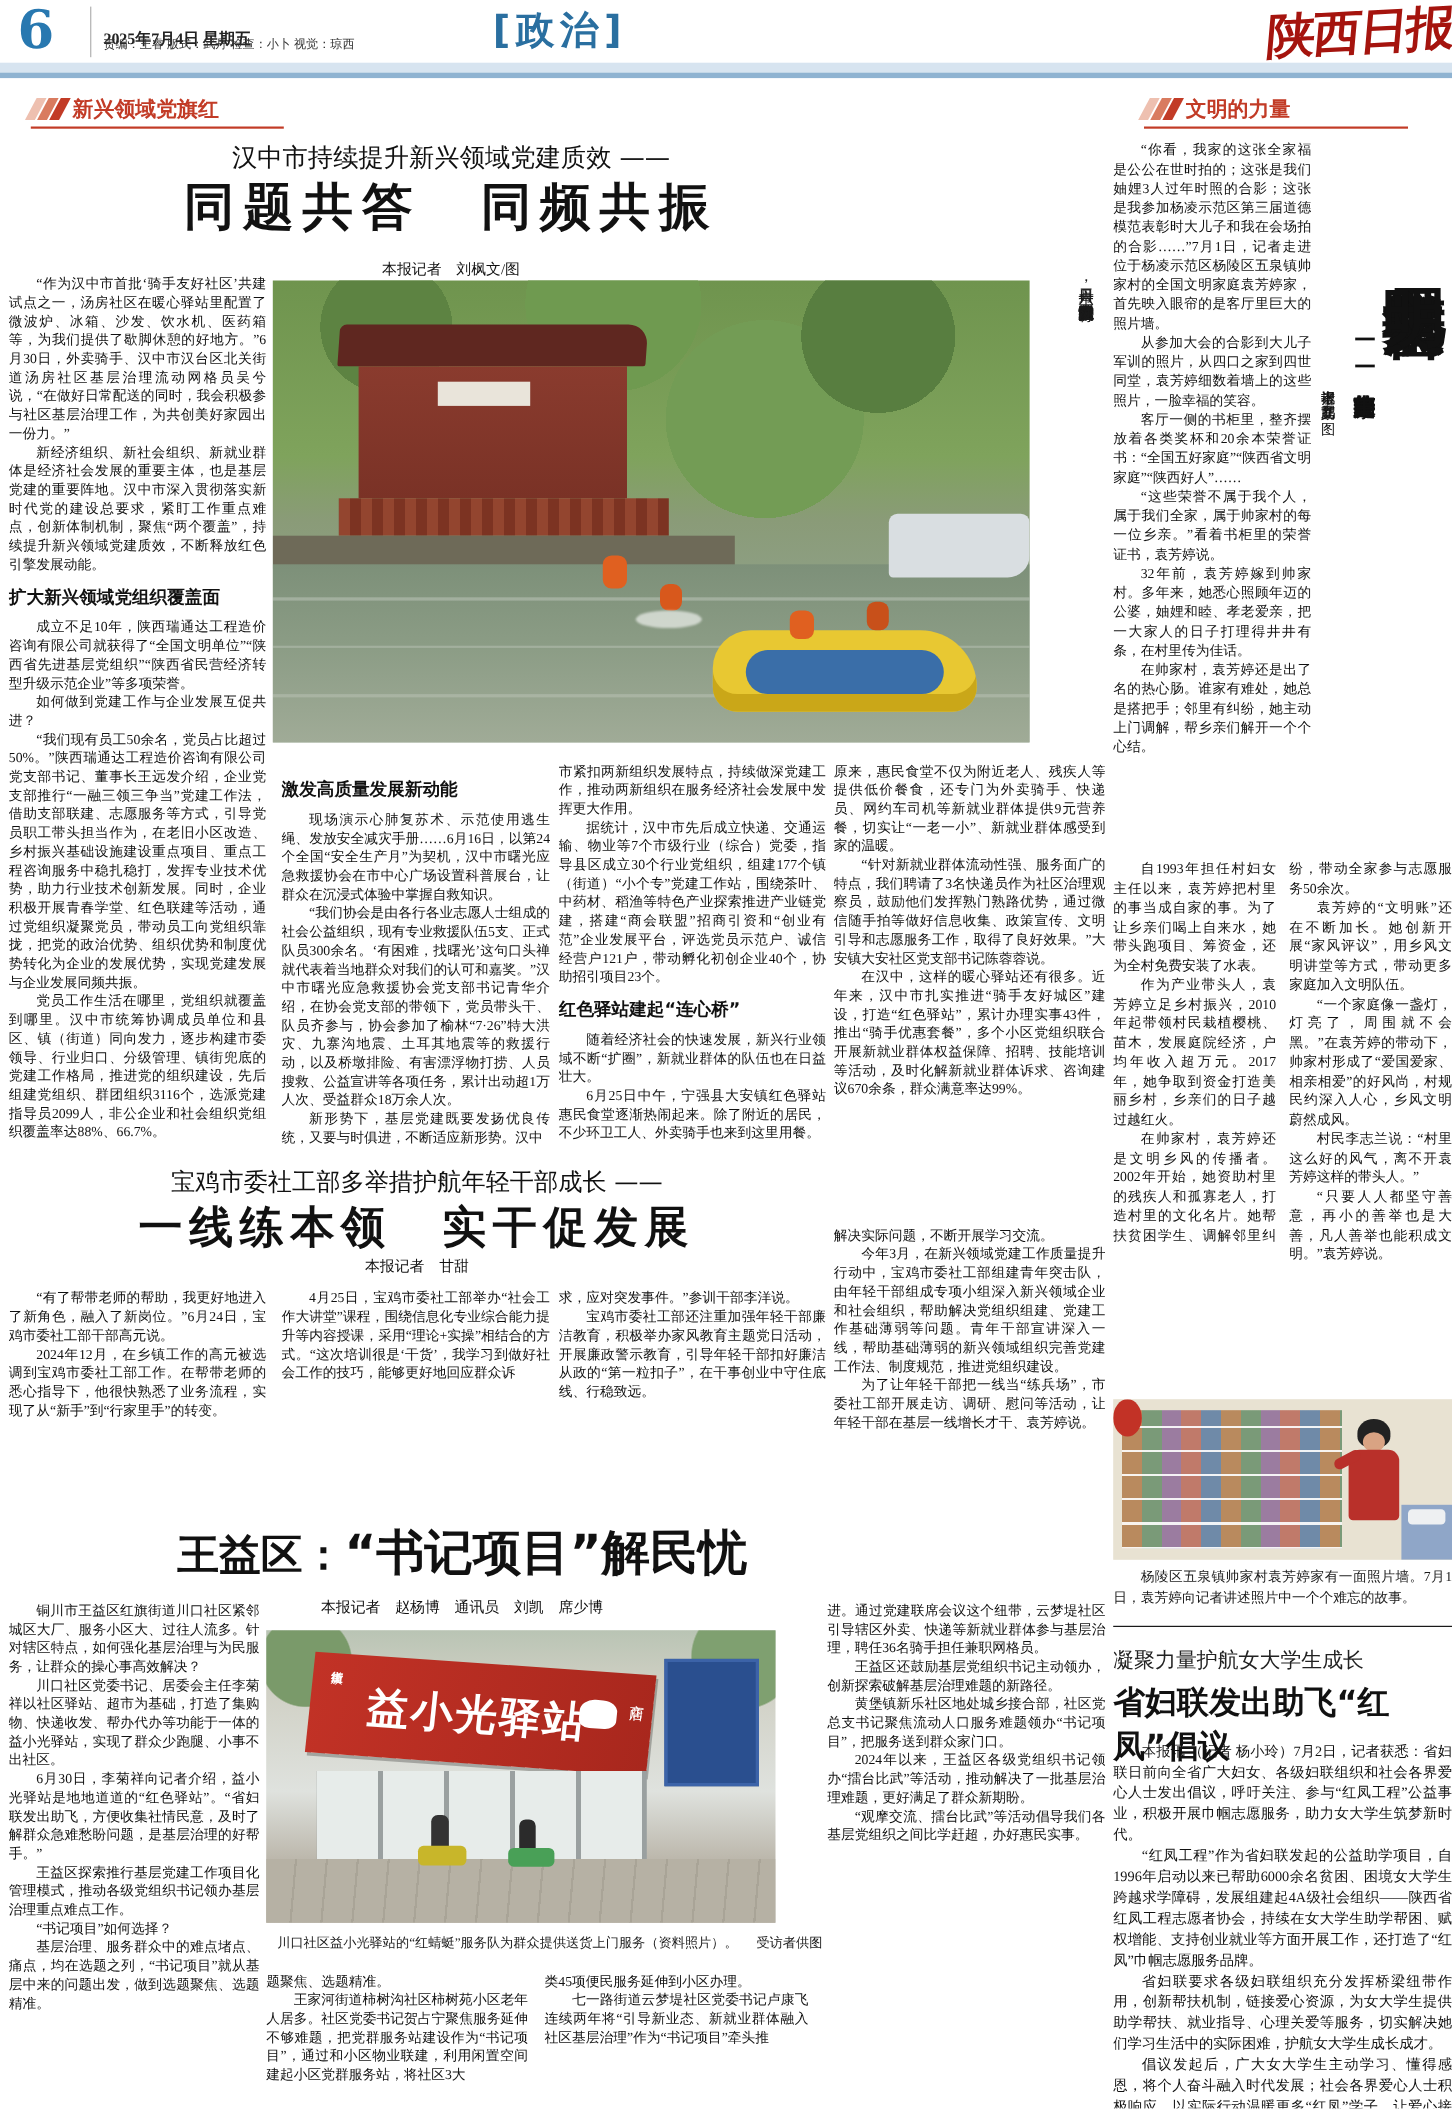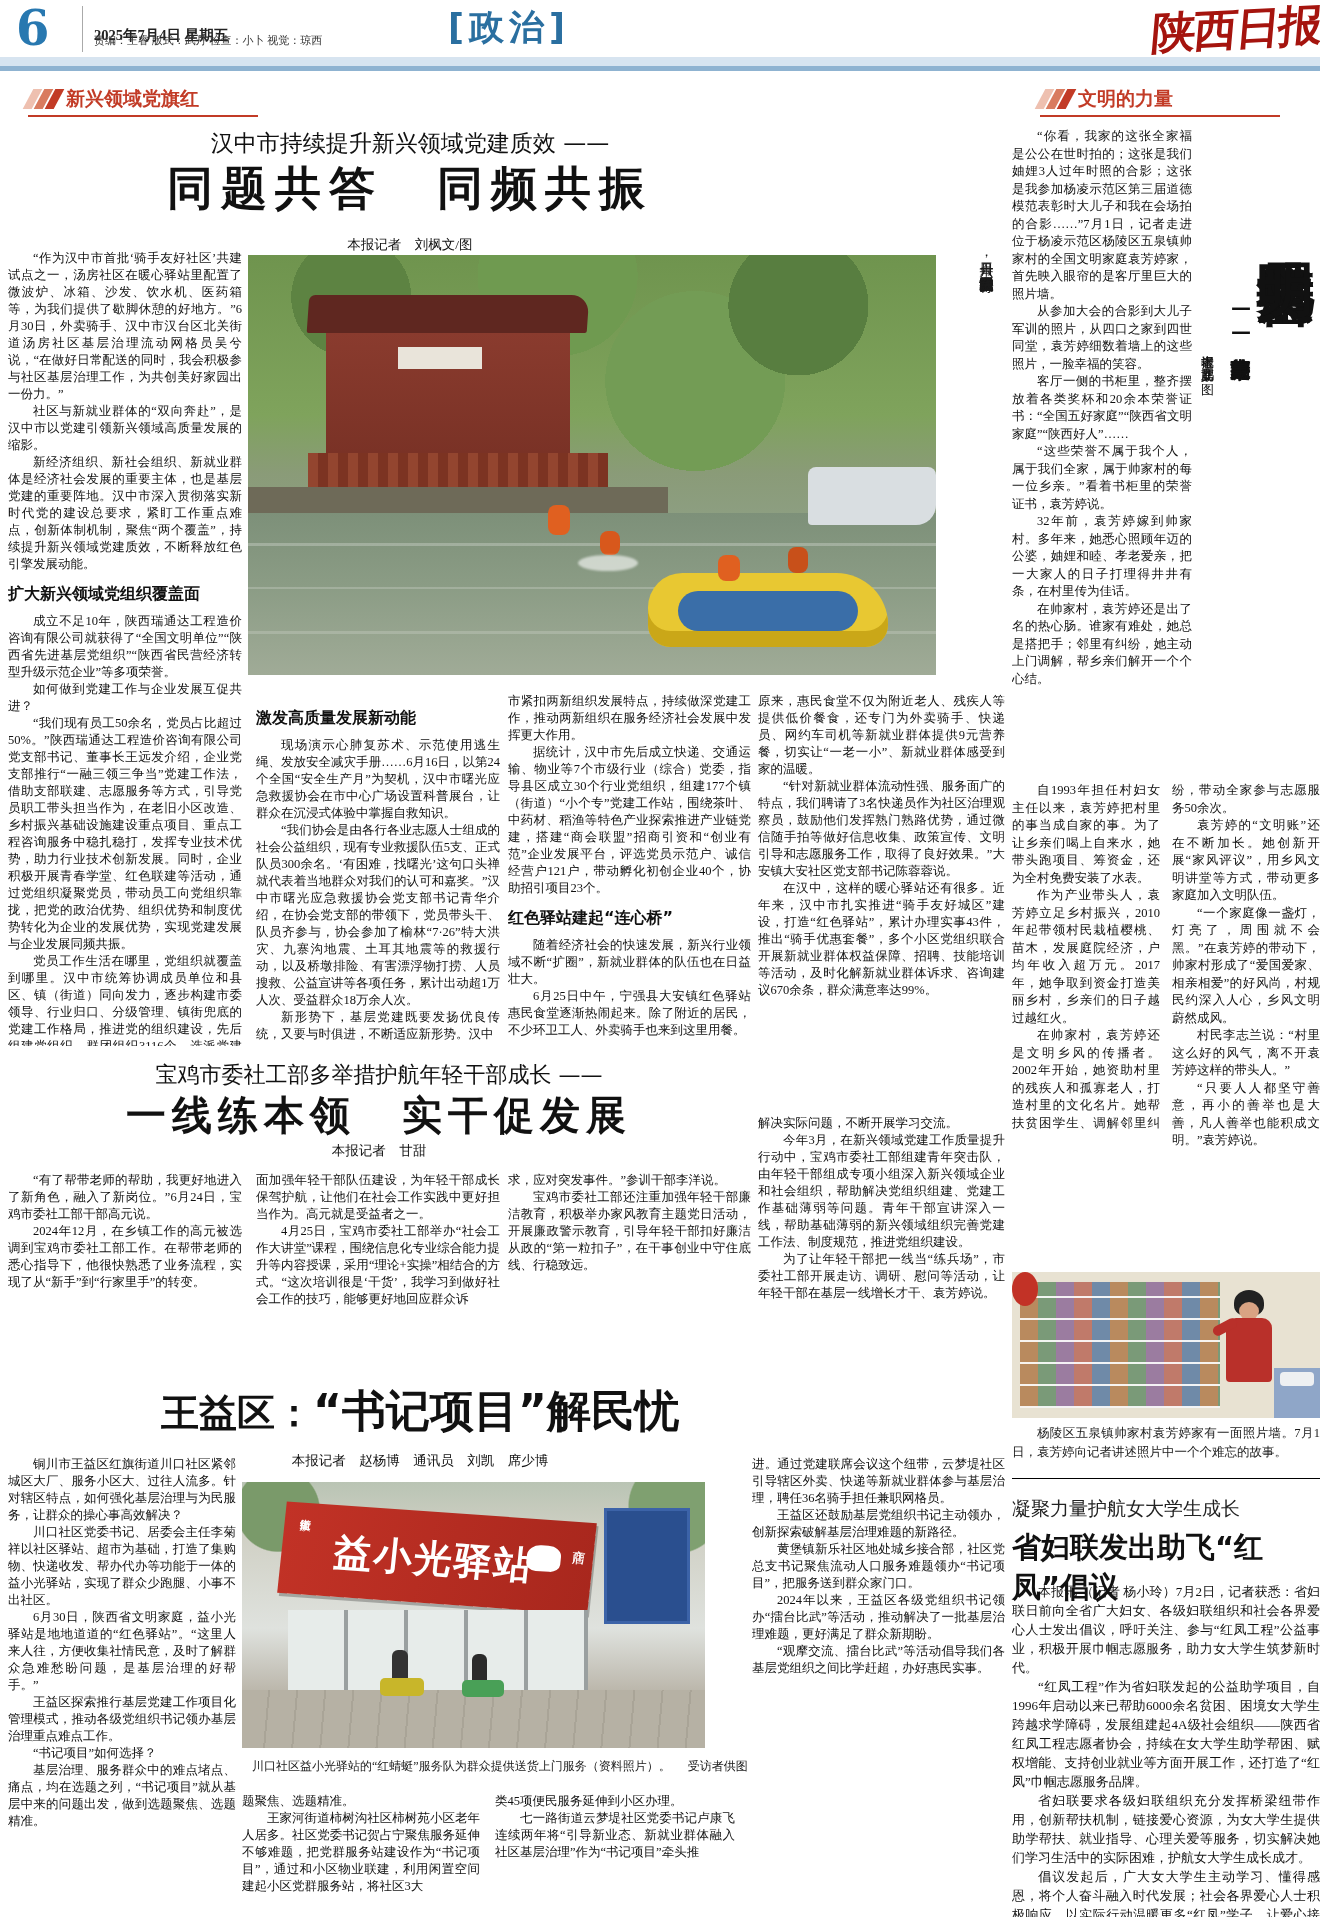--- a/index.html
+++ b/index.html
@@ -46,21 +46,20 @@
     <span class="badge-label" style="color:#c23b26;">新兴领域党旗红</span>
   </div>
   <div class="abs" style="left:28px;top:115px;width:230px;height:2px;background:#c23b26;"></div>
 
   <div class="abs center" style="left:30px;top:128px;width:760px;font-size:23px;color:#111;font-family:'DejaVu Sans',sans-serif;">汉中市持续提升新兴领域党建质效 ——</div>
   <div class="abs center" style="left:30px;top:158px;width:760px;font-size:46px;font-weight:900;letter-spacing:8px;font-family:'DejaVu Sans',sans-serif;">同题共答　同频共振</div>
   <div class="abs center" style="left:30px;top:236px;width:760px;font-size:13.5px;">本报记者　刘枫文/图</div>
 
   <div class="abs bodytext" style="left:8px;top:250px;width:234px;height:796px;">
     <p>“作为汉中市首批‘骑手友好社区’共建试点之一，汤房社区在暖心驿站里配置了微波炉、冰箱、沙发、饮水机、医药箱等，为我们提供了歇脚休憩的好地方。”6月30日，外卖骑手、汉中市汉台区北关街道汤房社区基层治理流动网格员吴兮说，“在做好日常配送的同时，我会积极参与社区基层治理工作，为共创美好家园出一份力。”</p>
-    <p>社区与新就业群体的“双向奔赴”，是汉中市以党建引领新兴领域高质量发展的缩影。</p>
     <p>新经济组织、新社会组织、新就业群体是经济社会发展的重要主体，也是基层党建的重要阵地。汉中市深入贯彻落实新时代党的建设总要求，紧盯工作重点难点，创新体制机制，聚焦“两个覆盖”，持续提升新兴领域党建质效，不断释放红色引擎发展动能。</p>
     <p class="subhead">扩大新兴领域党组织覆盖面</p>
     <p>成立不足10年，陕西瑞通达工程造价咨询有限公司就获得了“全国文明单位”“陕西省先进基层党组织”“陕西省民营经济转型升级示范企业”等多项荣誉。</p>
     <p>如何做到党建工作与企业发展互促共进？</p>
     <p>“我们现有员工50余名，党员占比超过50%。”陕西瑞通达工程造价咨询有限公司党支部书记、董事长王远发介绍，企业党支部推行“一融三领三争当”党建工作法，借助支部联建、志愿服务等方式，引导党员职工带头担当作为，在老旧小区改造、乡村振兴基础设施建设重点项目、重点工程咨询服务中稳扎稳打，发挥专业技术优势，助力行业技术创新发展。同时，企业积极开展青春学堂、红色联建等活动，通过党组织凝聚党员，带动员工向党组织靠拢，把党的政治优势、组织优势和制度优势转化为企业的发展优势，实现党建发展与企业发展同频共振。</p>
     <p>党员工作生活在哪里，党组织就覆盖到哪里。汉中市统筹协调成员单位和县区、镇（街道）同向发力，逐步构建市委领导、行业归口、分级管理、镇街兜底的党建工作格局，推进党的组织建设，先后组建党组织、群团组织3116个，选派党建指导员2099人，非公企业和社会组织党组织覆盖率达88%、66.7%。</p>
   </div>
 
   <div class="abs photo" style="left:248px;top:255px;width:688px;height:420px;background:
          radial-gradient(circle at 15% 10%, #5d8342 0 60px, transparent 60px),
@@ -115,42 +114,41 @@
 
   <div class="abs center" style="left:8px;top:1060px;width:742px;font-size:22px;color:#111;font-family:'DejaVu Sans',sans-serif;">宝鸡市委社工部多举措护航年轻干部成长 ——</div>
   <div class="abs center" style="left:8px;top:1088px;width:742px;font-size:40px;font-weight:900;letter-spacing:6px;font-family:'DejaVu Sans',sans-serif;">一线练本领　实干促发展</div>
   <div class="abs center" style="left:8px;top:1142px;width:742px;font-size:13.5px;">本报记者　甘甜</div>
 
   <div class="abs bodytext" style="left:8px;top:1172px;width:234px;height:188px;">
     <p>“有了帮带老师的帮助，我更好地进入了新角色，融入了新岗位。”6月24日，宝鸡市委社工部干部高元说。</p>
     <p>2024年12月，在乡镇工作的高元被选调到宝鸡市委社工部工作。在帮带老师的悉心指导下，他很快熟悉了业务流程，实现了从“新手”到“行家里手”的转变。</p>
   </div>
   <div class="abs bodytext" style="left:256px;top:1172px;width:244px;height:188px;">
-    <p style="text-indent:0;">面加强年轻干部队伍建设，为年轻干部成长保驾护航，让他们在社会工作实践中更好担当作为。高元就是受益者之一。</p>
     <p>4月25日，宝鸡市委社工部举办“社会工作大讲堂”课程，围绕信息化专业综合能力提升等内容授课，采用“理论+实操”相结合的方式。“这次培训很是‘干货’，我学习到做好社会工作的技巧，能够更好地回应群众诉</p>
   </div>
   <div class="abs bodytext" style="left:508px;top:1172px;width:243px;height:188px;">
     <p style="text-indent:0;">求，应对突发事件。”参训干部李洋说。</p>
     <p>宝鸡市委社工部还注重加强年轻干部廉洁教育，积极举办家风教育主题党日活动，开展廉政警示教育，引导年轻干部扣好廉洁从政的“第一粒扣子”，在干事创业中守住底线、行稳致远。</p>
   </div>
   <div class="abs bodytext" style="left:758px;top:1115px;width:247px;height:245px;">
     <p style="text-indent:0;">解决实际问题，不断开展学习交流。</p>
     <p>今年3月，在新兴领域党建工作质量提升行动中，宝鸡市委社工部组建青年突击队，由年轻干部组成专项小组深入新兴领域企业和社会组织，帮助解决党组织组建、党建工作基础薄弱等问题。青年干部宣讲深入一线，帮助基础薄弱的新兴领域组织完善党建工作法、制度规范，推进党组织建设。</p>
     <p>为了让年轻干部把一线当“练兵场”，市委社工部开展走访、调研、慰问等活动，让年轻干部在基层一线增长才干、袁芳婷说。</p>
   </div>
 
   <div class="abs center" style="left:100px;top:1452px;width:640px;font-size:13.5px;">本报记者　赵杨博　通讯员　刘凯　席少博</div>
   <div class="abs center" style="left:100px;top:1382px;width:640px;font-family:'DejaVu Sans',sans-serif;">
     <span style="font-size:38px;font-weight:600;">王益区：</span><span style="font-size:44px;font-weight:900;">“书记项目”解民忧</span>
   </div>
 
   <div class="abs bodytext" style="left:8px;top:1456px;width:228px;height:461px;">
     <p>铜川市王益区红旗街道川口社区紧邻城区大厂、服务小区大、过往人流多。针对辖区特点，如何强化基层治理与为民服务，让群众的操心事高效解决？</p>
     <p>川口社区党委书记、居委会主任李菊祥以社区驿站、超市为基础，打造了集购物、快递收发、帮办代办等功能于一体的益小光驿站，实现了群众少跑腿、小事不出社区。</p>
-    <p>6月30日，陕西省文明家庭，益小光驿站是地地道道的“红色驿站”。“这里人来人往，方便收集社情民意，及时了解群众急难愁盼问题，是基层治理的好帮手。”</p>
+    <p>6月30日，李菊祥向记者介绍，益小光驿站是地地道道的“红色驿站”。“省妇联发出助飞，方便收集社情民意，及时了解群众急难愁盼问题，是基层治理的好帮手。”</p>
     <p>王益区探索推行基层党建工作项目化管理模式，推动各级党组织书记领办基层治理重点难点工作。</p>
     <p>“书记项目”如何选择？</p>
     <p>基层治理、服务群众中的难点堵点、痛点，均在选题之列，“书记项目”就从基层中来的问题出发，做到选题聚焦、选题精准。</p>
   </div>
 
   <div class="abs photo" style="left:242px;top:1482px;width:463px;height:266px;background:linear-gradient(180deg,#b9c4b4 0%,#cfcfc3 18%,#dfe2de 55%,#b9b4a8 80%,#b2ada1 100%);">
     <div class="abs" style="left:0px;top:0px;width:90px;height:70px;background:radial-gradient(circle at 40% 40%,#7a9a6a 0 60%,transparent 62%);"></div>
     <div class="abs" style="left:380px;top:0px;width:90px;height:80px;background:radial-gradient(circle at 60% 30%,#7fa070 0 60%,transparent 62%);"></div>
 
     <div class="abs" style="left:40px;top:30px;width:310px;height:92px;background:linear-gradient(100deg,#c23226,#a8271d);transform:skewY(4deg) skewX(-6deg);box-shadow:2px 3px 0 rgba(0,0,0,.25);">

